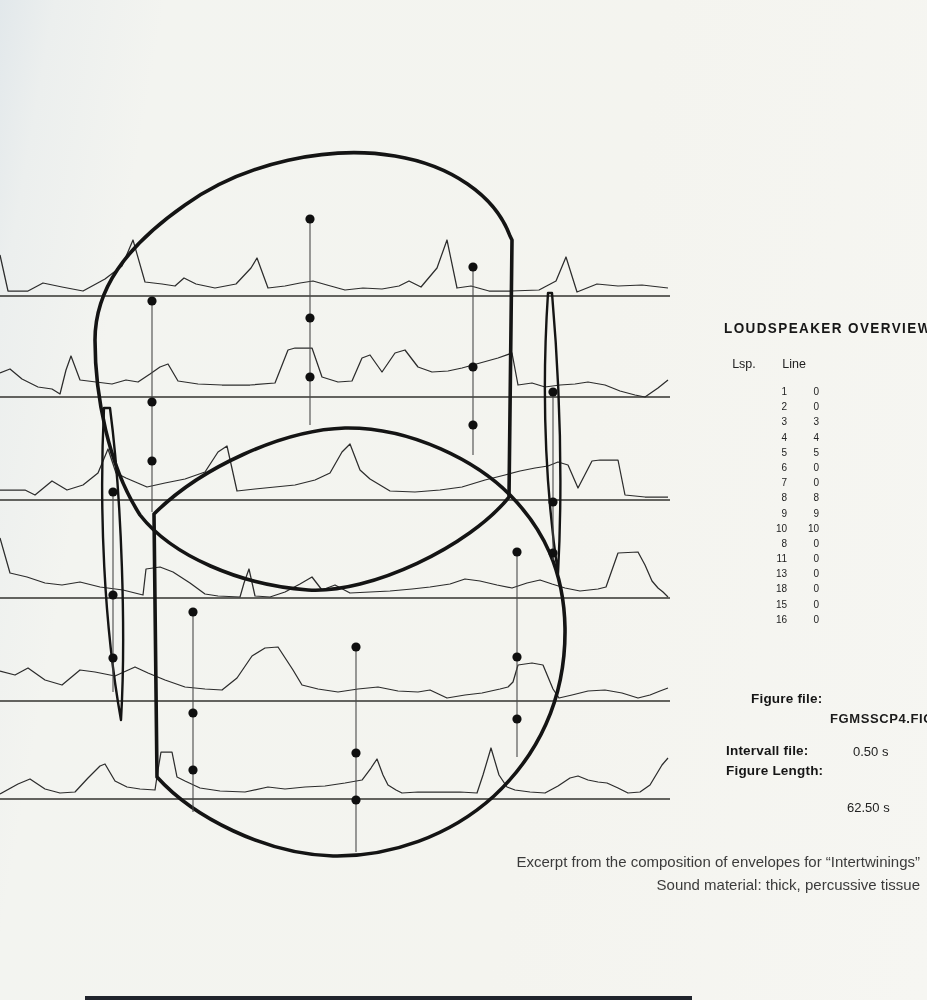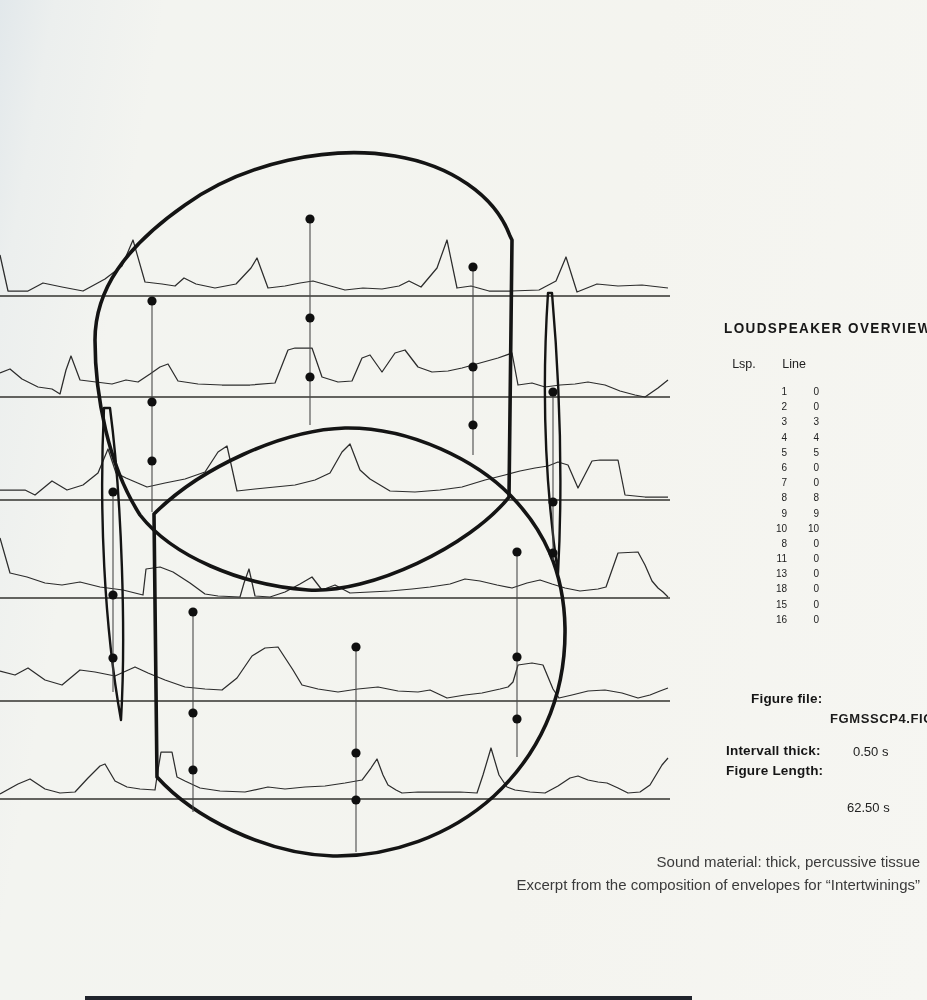--- a/index.html
+++ b/index.html
@@ -106,25 +106,25 @@
       <div class="trow"><span class="c-lsp">11</span><span class="c-line">0</span></div>
       <div class="trow"><span class="c-lsp">13</span><span class="c-line">0</span></div>
       <div class="trow"><span class="c-lsp">18</span><span class="c-line">0</span></div>
       <div class="trow"><span class="c-lsp">15</span><span class="c-line">0</span></div>
       <div class="trow"><span class="c-lsp">16</span><span class="c-line">0</span></div>
     </div>
 
   <div class="abs lbl" style="left:727px;top:691px;padding-left:24px;">Figure file:</div>
   <div class="abs val-file">FGMSSCP4.FIG</div>
 
-  <div class="abs lbl" style="left:726px;top:743px;">Intervall thick:</div>
+  <div class="abs lbl" style="left:726px;top:743px;">Intervall file:</div>
   <div class="abs val" style="left:853px;top:744px;">0.50 s</div>
 
   <div class="abs lbl" style="left:726px;top:763px;">Figure Length:</div>
   <div class="abs val" style="left:847px;top:764px;margin-top:36px;">62.50 s</div>
 
   <div class="abs caption">
+    <div>Excerpt from the composition of envelopes for “Intertwinings”</div>
     <div>Sound material: thick, percussive tissue</div>
-    <div>Excerpt from the composition of envelopes for “Intertwinings”</div>
   </div>
 
   <div class="abs bottom-strip"></div>
 </div>
 
 </body></html>

